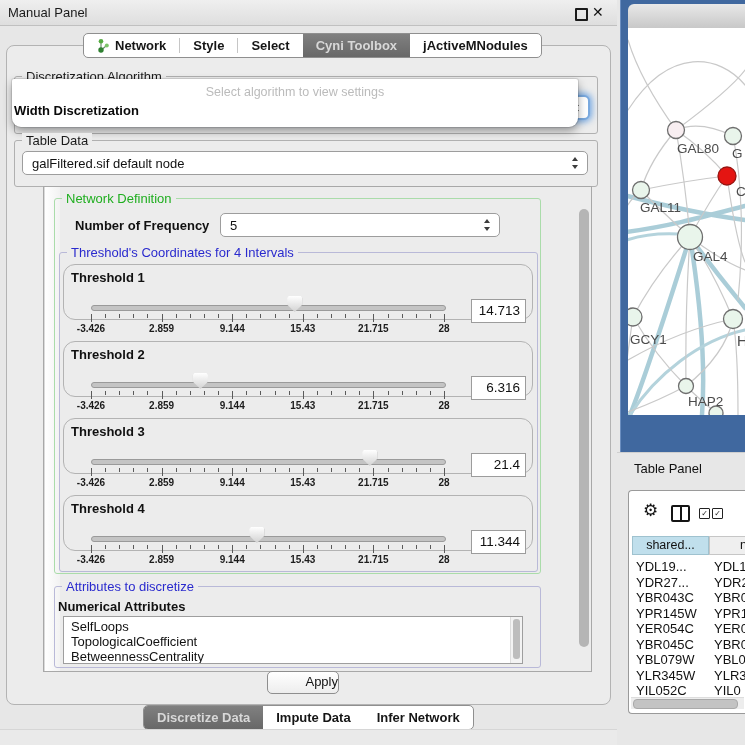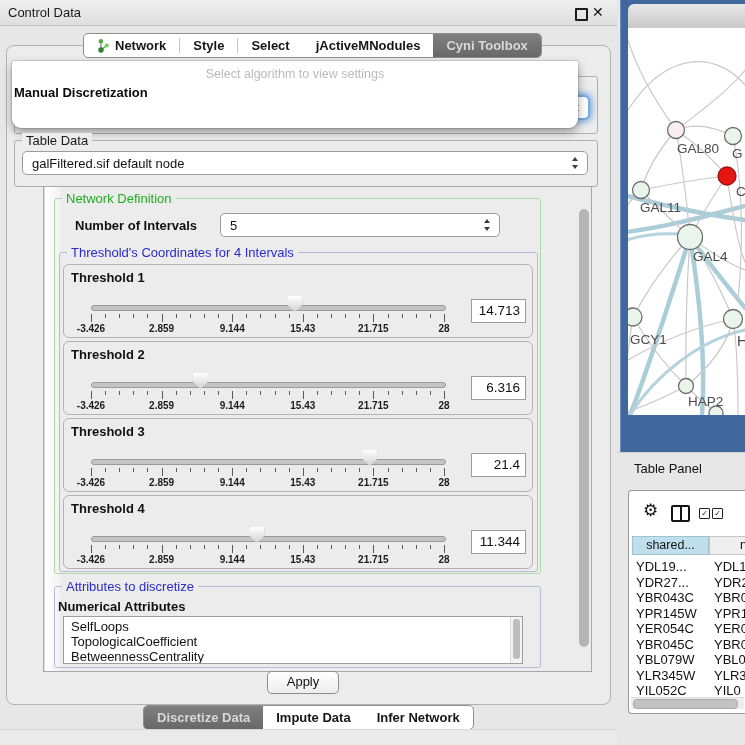--- a/index.html
+++ b/index.html
@@ -39,35 +39,35 @@
     font-size:13px;color:#111;display:flex;align-items:center;padding:0 22px 0 9px;box-sizing:border-box}
   .spin{position:absolute;right:8px;top:50%;transform:translateY(-50%);width:7px;height:12px}
   .spin::before{content:"";position:absolute;top:0;left:0;
     border-left:3.5px solid transparent;border-right:3.5px solid transparent;border-bottom:4.5px solid #3c3c3c}
   .spin::after{content:"";position:absolute;bottom:0;left:0;
     border-left:3.5px solid transparent;border-right:3.5px solid transparent;border-top:4.5px solid #3c3c3c}
   .combo-focused{left:22px;top:95px;width:568px;height:25px;border:2px solid #7aa9de;
     box-shadow:0 0 6px 2px rgba(96,156,224,.85);border-radius:6px}
 
   
-  .popup{left:12px;top:61px;width:566px;height:67px;background:#fff;
+  .popup{left:12px;top:79px;width:566px;height:48px;background:#fff;
     border-radius:2px 2px 9px 9px;box-shadow:0 4px 10px rgba(0,0,0,.38),0 0 0 1px rgba(0,0,0,.10)}
   .popup-hint{left:0;top:6px;width:100%;text-align:center;font-size:12.5px;color:#bbbbbb}
   .popup-opt{left:2px;font-size:13px;color:#0a0a0a;white-space:nowrap}
 
   
   .scrollpane{left:43px;top:186px;width:547px;height:484px;background:#ececec;
     border:1px solid #a8a8a8;overflow:hidden}
   .vtrack{left:532px;top:0;width:15px;height:484px;background:linear-gradient(to right,#ffffff,#f2f2f2);
     border-left:1px solid #dadada}
   .vthumb{left:535px;top:22px;width:10px;height:438px;background:#b5b5b5;border-radius:5px}
 
   
-  .th-panel{position:absolute;left:19px;width:470px;height:74px;background:#ececec;
-    border:1px solid #b3b3b3;border-radius:6px;box-sizing:border-box}
+  .th-panel{position:absolute;left:19px;width:470px;height:56px;background:#ececec;
+    border:1px solid #b3b3b3;border-radius:12px;box-sizing:border-box}
   .th-label{position:absolute;left:7px;top:5px;font-size:13px;font-weight:700}
   .th-track{position:absolute;left:27px;top:40px;width:353px;height:4px;background:#c4c4c4;
     border:1px solid #9a9a9a;border-radius:3px}
   .th-thumb{position:absolute;top:31px;width:15px;height:16px;
     background:linear-gradient(#ffffff,#d2d2d2);
     clip-path:polygon(10% 0,90% 0,100% 12%,100% 55%,50% 100%,0 55%,0 12%);
     filter:drop-shadow(0 0 1px #777)}
   .tick{position:absolute;top:49px;width:1px;background:#5a5a5a}
   .tick.major{height:8px}
   .tick.minor{height:4px}
@@ -78,21 +78,21 @@
     line-height:22px;padding-right:5px}
 
   
   .listbox{position:absolute;left:19px;top:429px;width:460px;height:48px;background:#fff;
     border:1px solid #9e9e9e;overflow:hidden;box-sizing:border-box}
   .attr-item{position:absolute;left:7px;font-size:13px;line-height:15px;white-space:nowrap}
   .list-vsb{position:absolute;right:0;top:0;width:11px;height:100%;background:#f3f3f3;border-left:1px solid #ddd}
   .list-vthumb{position:absolute;right:2px;top:2px;width:7px;height:40px;background:#bdbdbd;border-radius:3px}
 
   .apply-btn{left:267px;top:671px;width:70px;height:21px;border:1px solid #8e8e8e;border-radius:5px;
-    background:linear-gradient(#ffffff,#ededed);font-size:13px;text-align:center;line-height:19px}
+    background:linear-gradient(#ffffff,#ededed);font-size:13px;text-align:right;line-height:19px}
 
   .bottom-line{left:0;top:729px;width:617px;height:1px;background:#d6d6d6}
   .bottom-band{left:0;top:730px;width:617px;height:15px;background:#eaeaea}
 
   
   .net-frame{left:620px;top:0;width:125px;height:452px;background:#40689f;border-left:1px solid #6b8ec0}
   .net-titlebar{left:628px;top:4px;width:117px;height:24px;
     background:linear-gradient(#e8e8e8,#c8c8c8);border-radius:6px 0 0 0;border-bottom:1px solid #9b9b9b}
   .net-canvas{left:628px;top:28px;width:117px;height:387px;background:#fff;overflow:hidden}
 
@@ -117,68 +117,68 @@
   .hsb-thumb{position:absolute;left:2px;top:1px;width:103px;height:8px;background:#c3c3c3;border:1px solid #a9a9a9;border-radius:4px}
 
   .nowrap{white-space:nowrap}
 </style>
 </head>
 <body>
 
 <div id="stage">
 
   <div class="abs cp-titlebar"></div>
-  <div class="abs cp-title">Control Data</div>
+  <div class="abs cp-title">Manual Panel</div>
   <div class="abs float-btn"></div>
   <div class="abs close-btn">✕</div>
 
   <div class="abs main-panel"></div>
 
   <div class="tabbar" id="topTabs">
       <div class="tab"><span style="display: inline-flex;">
           <svg width="13" height="15">
             <path d="M4 4v7 M5.5 11l3.5-3" stroke="#6a8f6a" stroke-width="1.2" fill="none"></path>
             <circle cx="4" cy="3.2" r="2.3" fill="#56ab42"></circle>
             <circle cx="4" cy="12" r="2.7" fill="#2f8031"></circle>
             <circle cx="9.8" cy="7.6" r="2" fill="#7cc468"></circle>
           </svg>
         </span>Network</div>
       <div class="tab-sep"></div>
       <div class="tab">Style</div>
       <div class="tab-sep"></div>
       <div class="tab">Select</div>
+      <div class="tab selected">Cyni Toolbox</div>
       <div class="tab">jActiveMNodules</div>
-      <div class="tab selected">Cyni Toolbox</div>
     </div>
 
   <div class="groupbox" style="left:14px;top:76px;width:582px;height:56px">
     <div class="legend">Discretization Algorithm</div>
   </div>
   <div class="combobox combo-focused">
     <span class="spin"></span>
   </div>
 
   <div class="abs popup">
     <div class="abs popup-hint">Select algorithm to view settings</div>
-    <div class="abs popup-opt" style="top:24px;font-weight:700">Manual Discretization</div>
+    <div class="abs popup-opt" style="top:24px;font-weight:700">Width Discretization</div>
   </div>
 
   <div class="groupbox" style="left:14px;top:140px;width:582px;height:45px">
     <div class="legend">Table Data</div>
   </div>
   <div class="combobox" style="left:22px;top:151px;width:566px;height:24px">
     <span class="nowrap">galFiltered.sif default node</span>
     <span class="spin"></span>
   </div>
 
   <div class="abs scrollpane">
     <div class="groupbox" style="left:10px;top:11px;width:485px;height:374px;border-color:#aadcaa">
       <div class="legend green">Network Definition</div>
     </div>
-    <div class="abs" style="left:31px;top:31px;font-size:13px;font-weight:700">Number of Intervals</div>
+    <div class="abs" style="left:31px;top:31px;font-size:13px;font-weight:700">Number of Frequency</div>
     <div class="combobox" style="left:176px;top:26px;width:280px;height:24px">
       <span>5</span>
       <span class="spin"></span>
     </div>
 
     <div class="groupbox" style="left:15px;top:65px;width:477px;height:318px;border-color:#b9b9d8">
       <div class="legend blue">Threshold's Coordinates for 4 Intervals</div>
     </div>
     <div id="thresholdHost">
         <div class="th-panel" style="top: 77px;">

